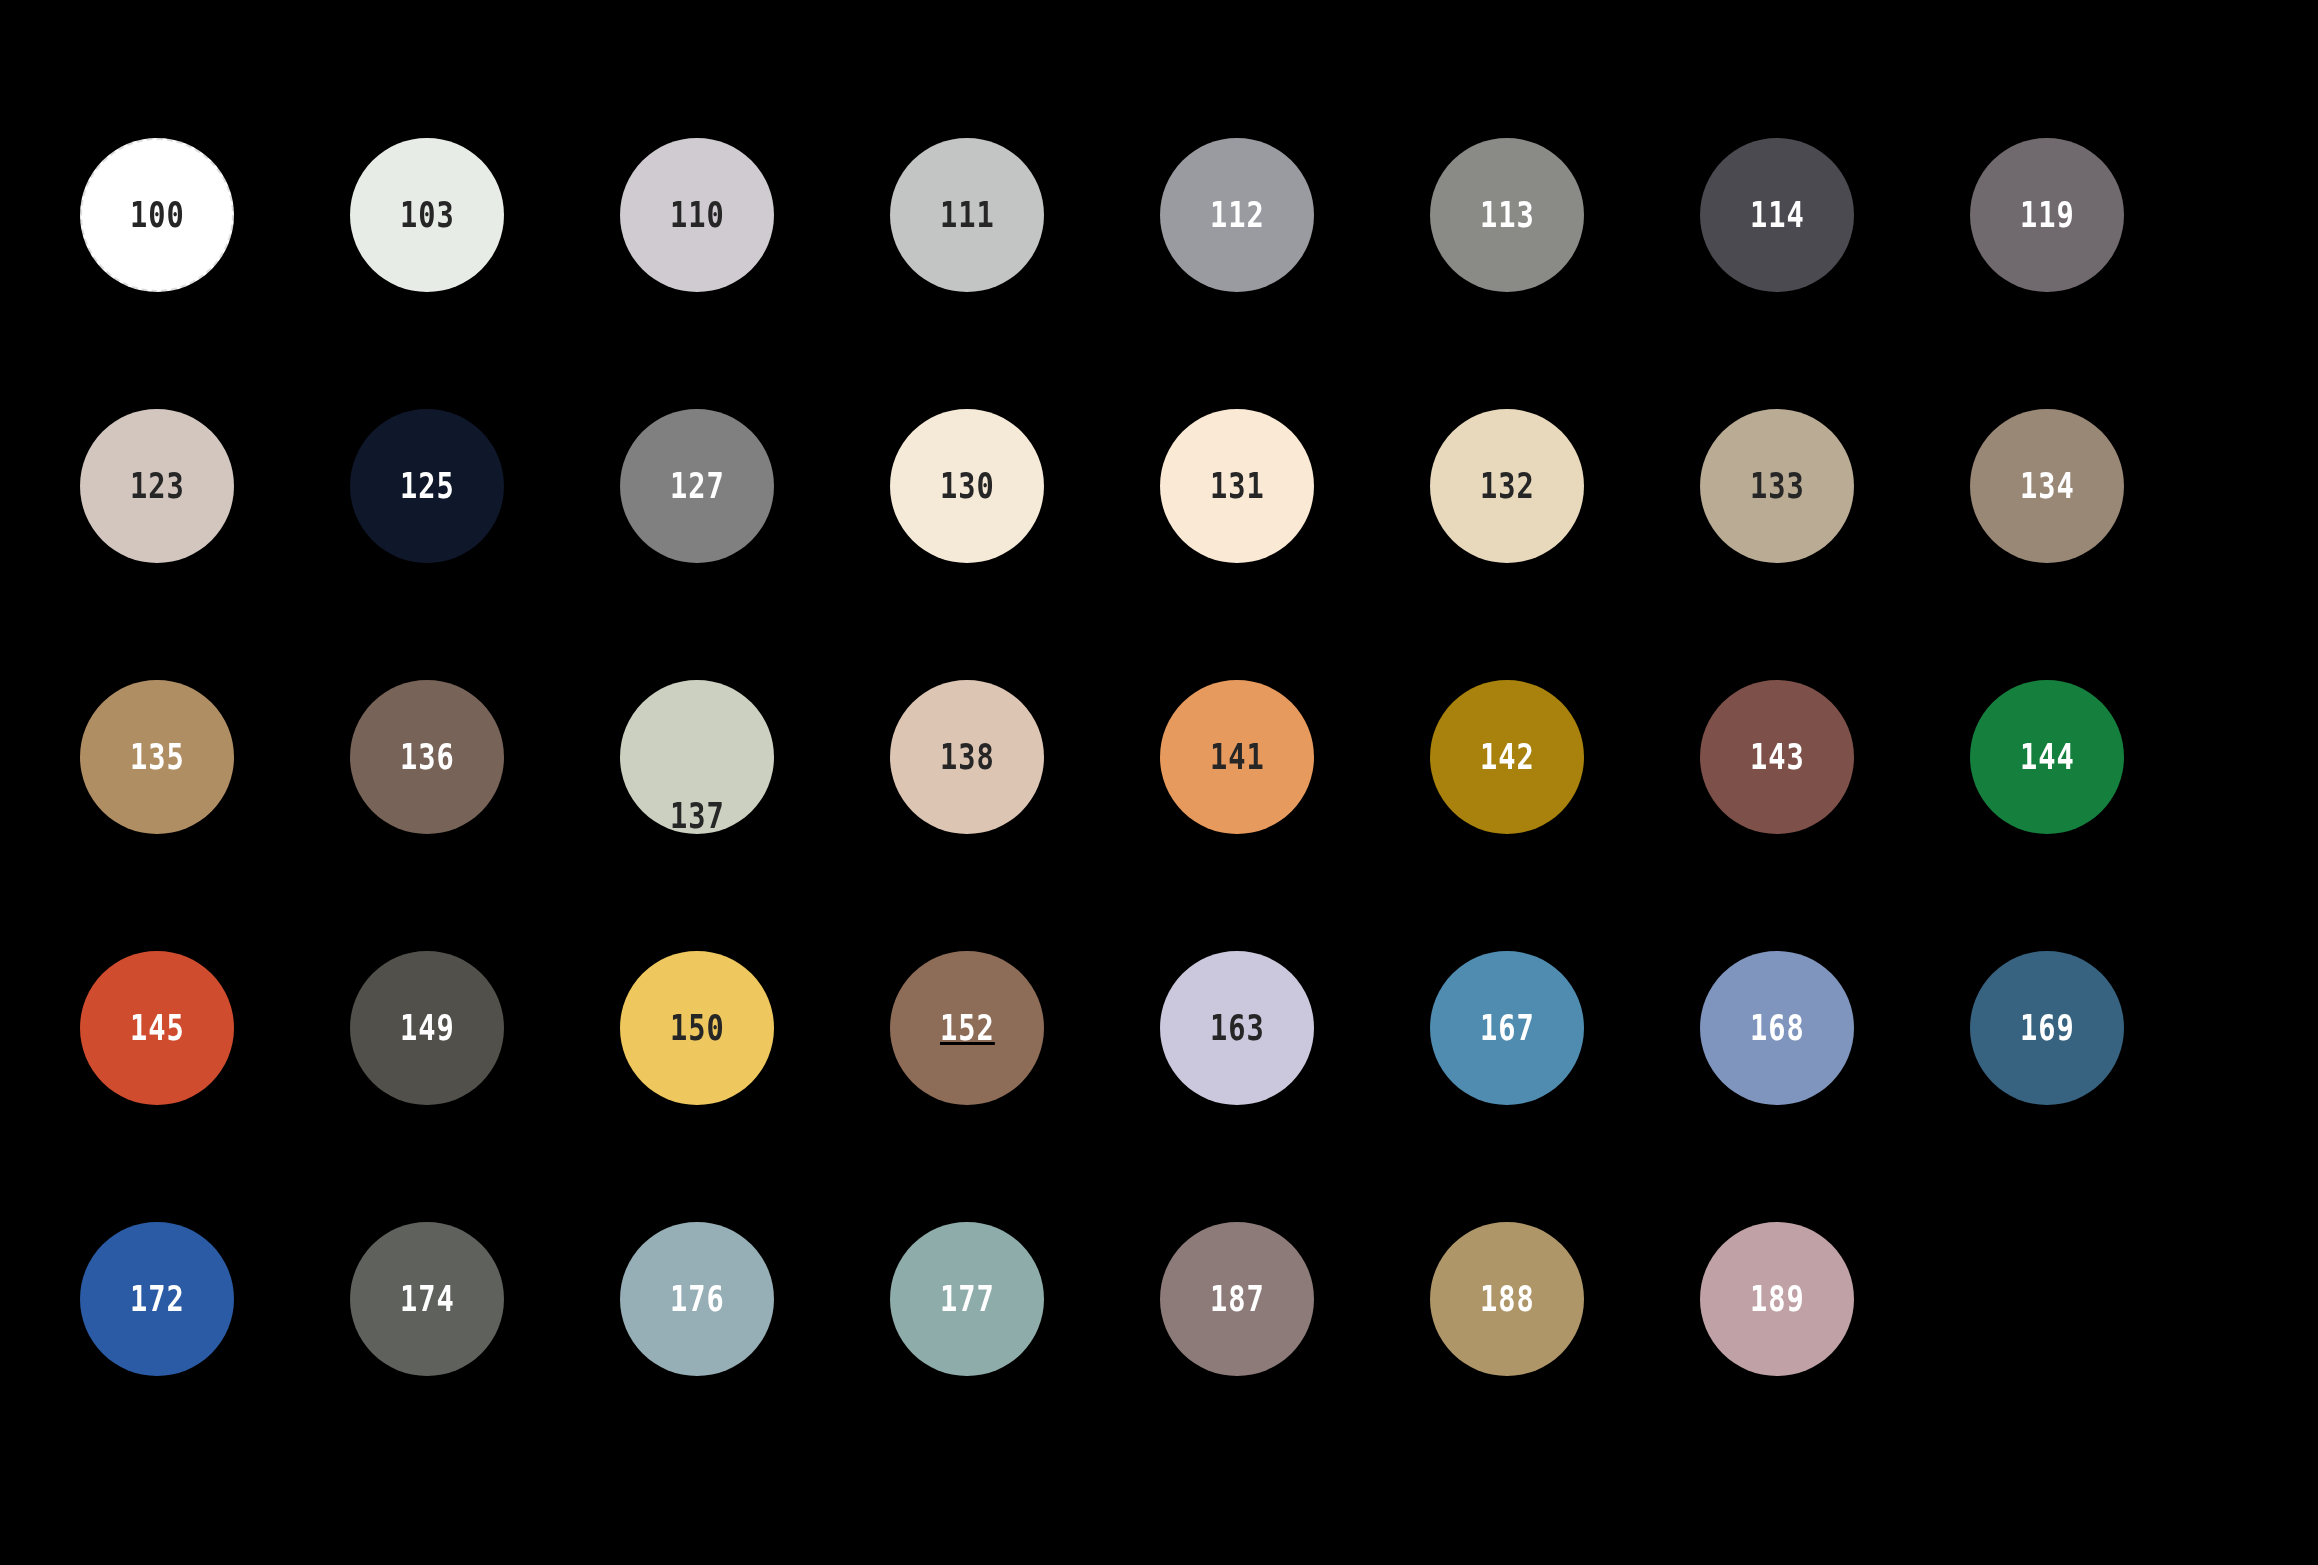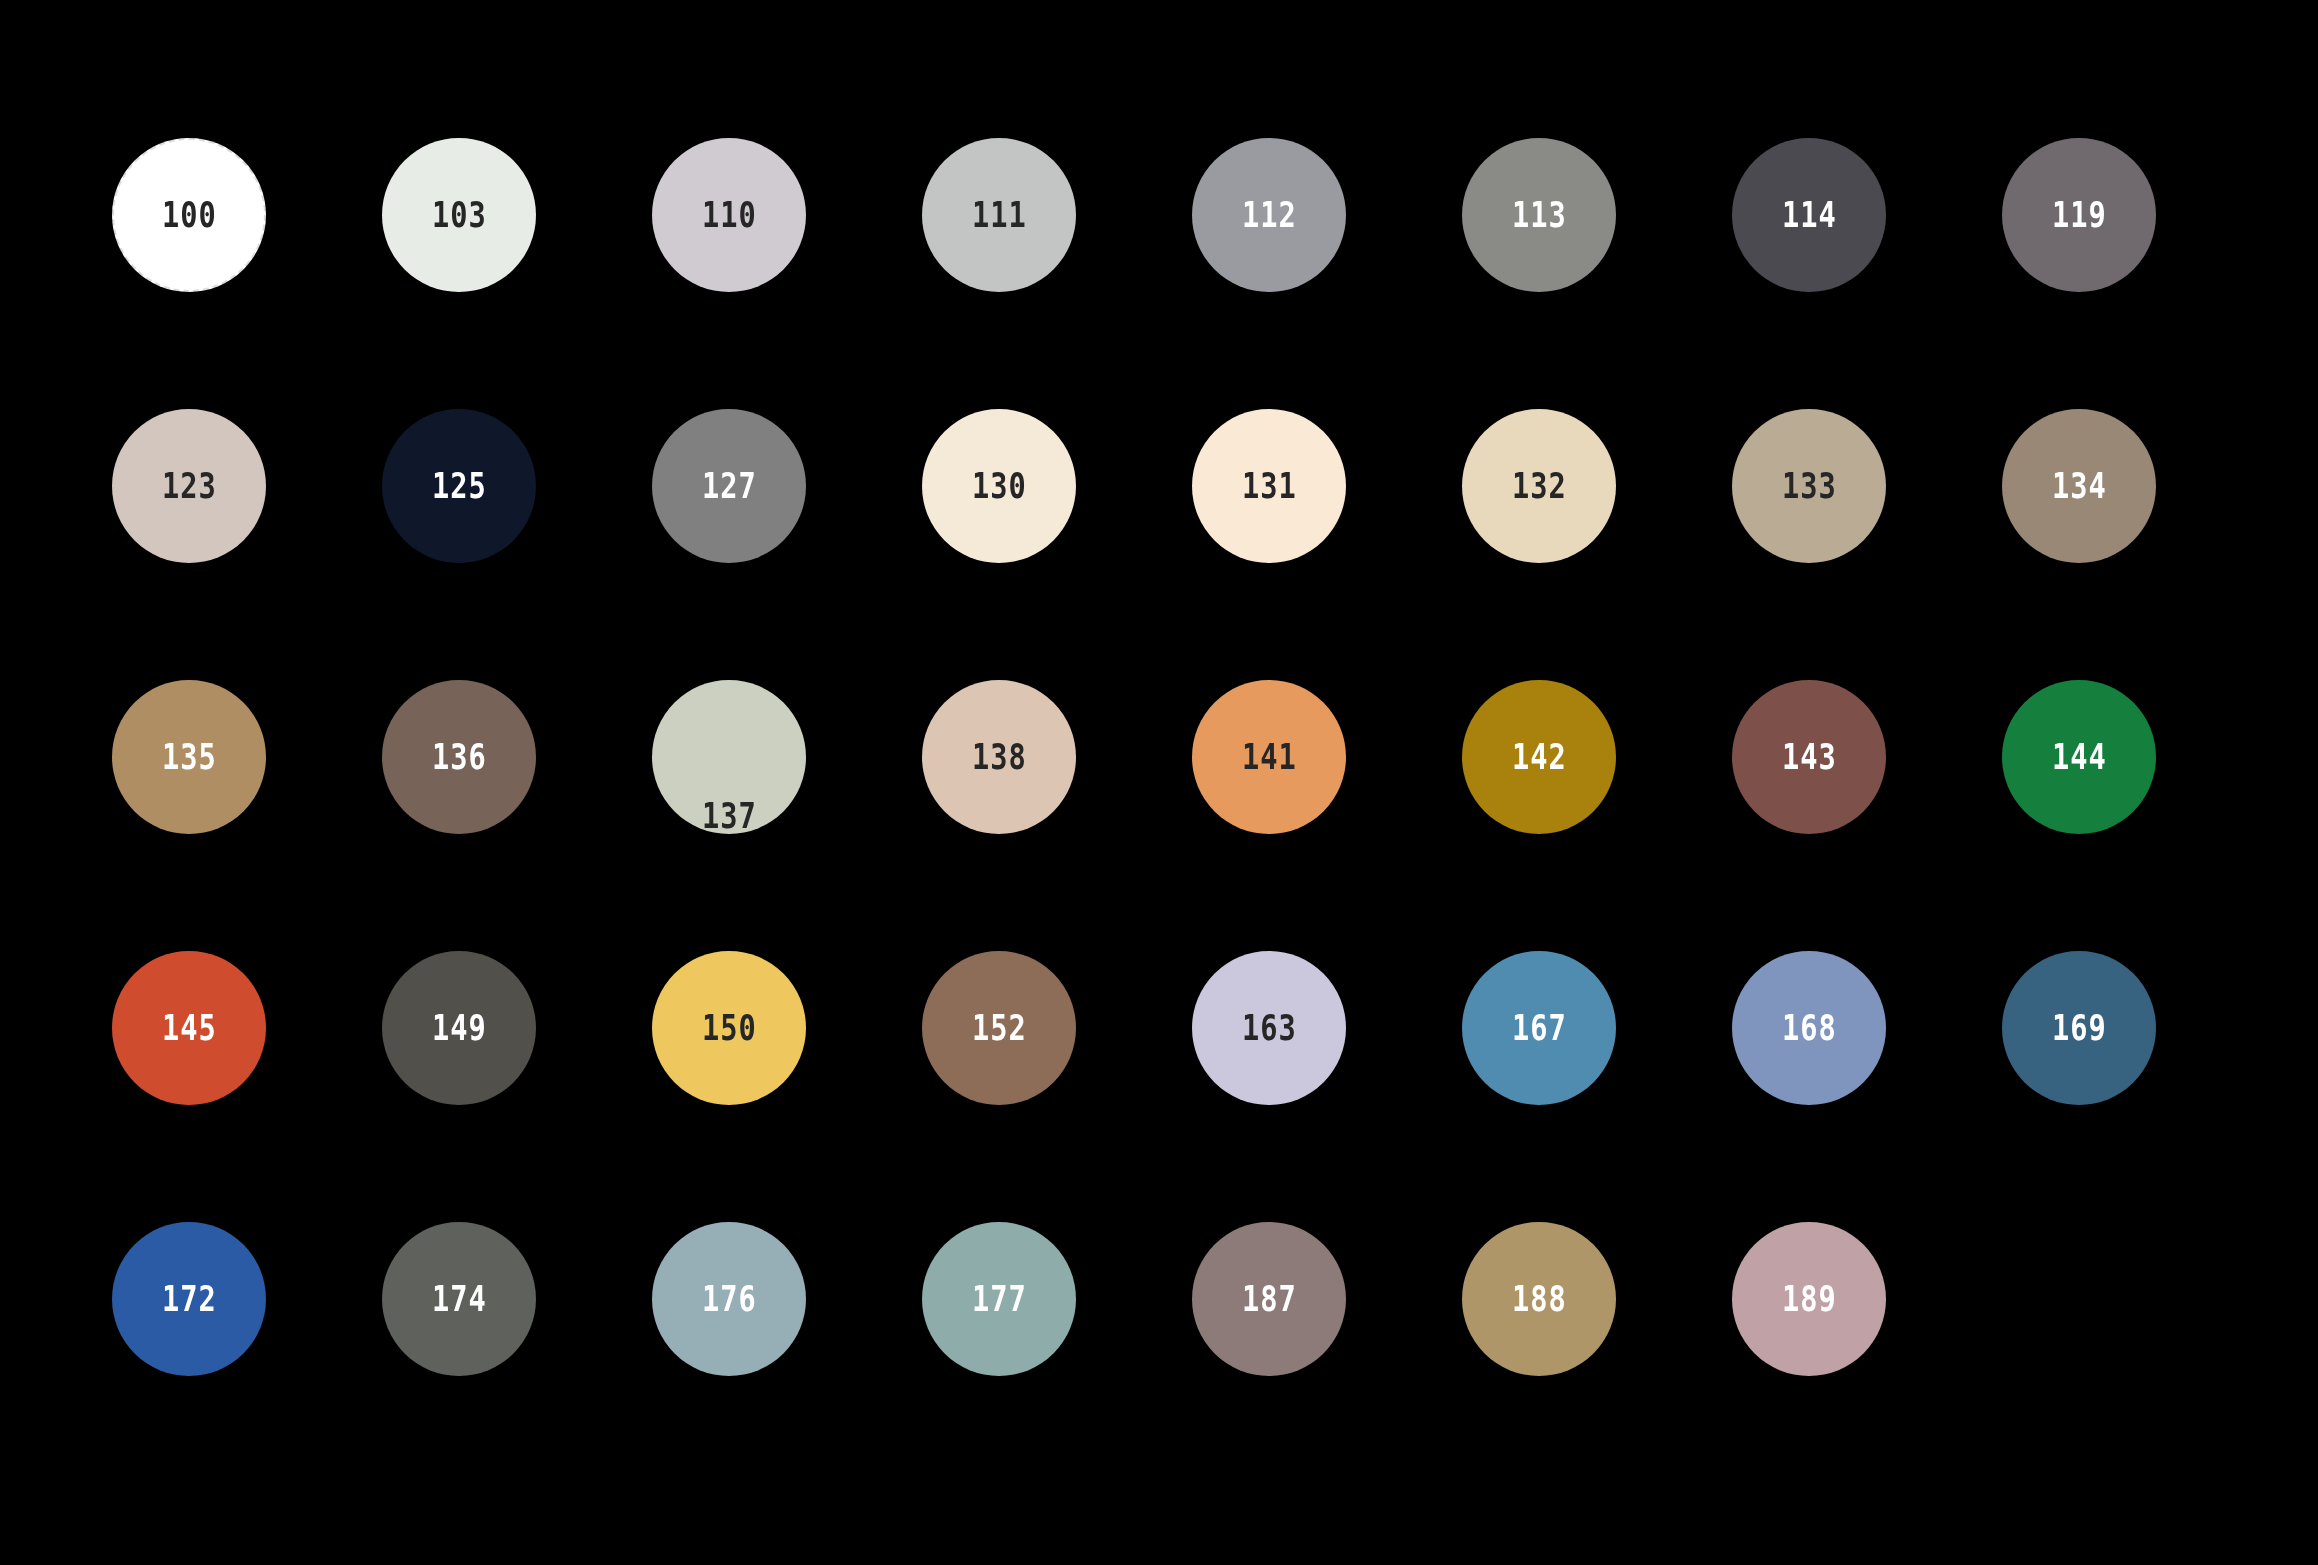--- a/index.html
+++ b/index.html
@@ -14,21 +14,21 @@
     overflow: hidden;
     font-family: "DejaVu Sans Mono", "Liberation Mono", monospace;
   }
 
   #palette-grid {
     position: relative;
     width: 1932px;
     height: 1565px;
     background: #000000;
     box-sizing: border-box;
-    padding: 138px 0 0 112px;
+    padding: 138px 0 0 80px;
     display: grid;
     grid-template-columns: repeat(8, 270px);
     grid-template-rows: repeat(5, 271px);
     justify-content: start;
     align-content: start;
   }
 
   .swatch-cell {
     position: relative;
     width: 270px;
@@ -200,21 +200,21 @@
       <div class="swatch-circle" style="background: rgb(82, 80, 74);">
         <span class="swatch-label" style="color: rgb(255, 255, 255);">149</span>
       </div>
     </div>
     <div class="swatch-cell">
       <div class="swatch-circle" style="background: rgb(238, 200, 94);">
         <span class="swatch-label" style="color: rgb(38, 38, 38);">150</span>
       </div>
     </div>
     <div class="swatch-cell">
-      <div class="swatch-circle" style="background: rgb(142, 109, 88);">
+      <div class="swatch-circle" style="background: rgb(142, 109, 88); text-decoration: underline;">
         <span class="swatch-label" style="color: rgb(255, 255, 255);">152</span>
       </div>
     </div>
     <div class="swatch-cell">
       <div class="swatch-circle" style="background: rgb(203, 199, 220);">
         <span class="swatch-label" style="color: rgb(38, 38, 38);">163</span>
       </div>
     </div>
     <div class="swatch-cell">
       <div class="swatch-circle" style="background: rgb(79, 140, 176);">

